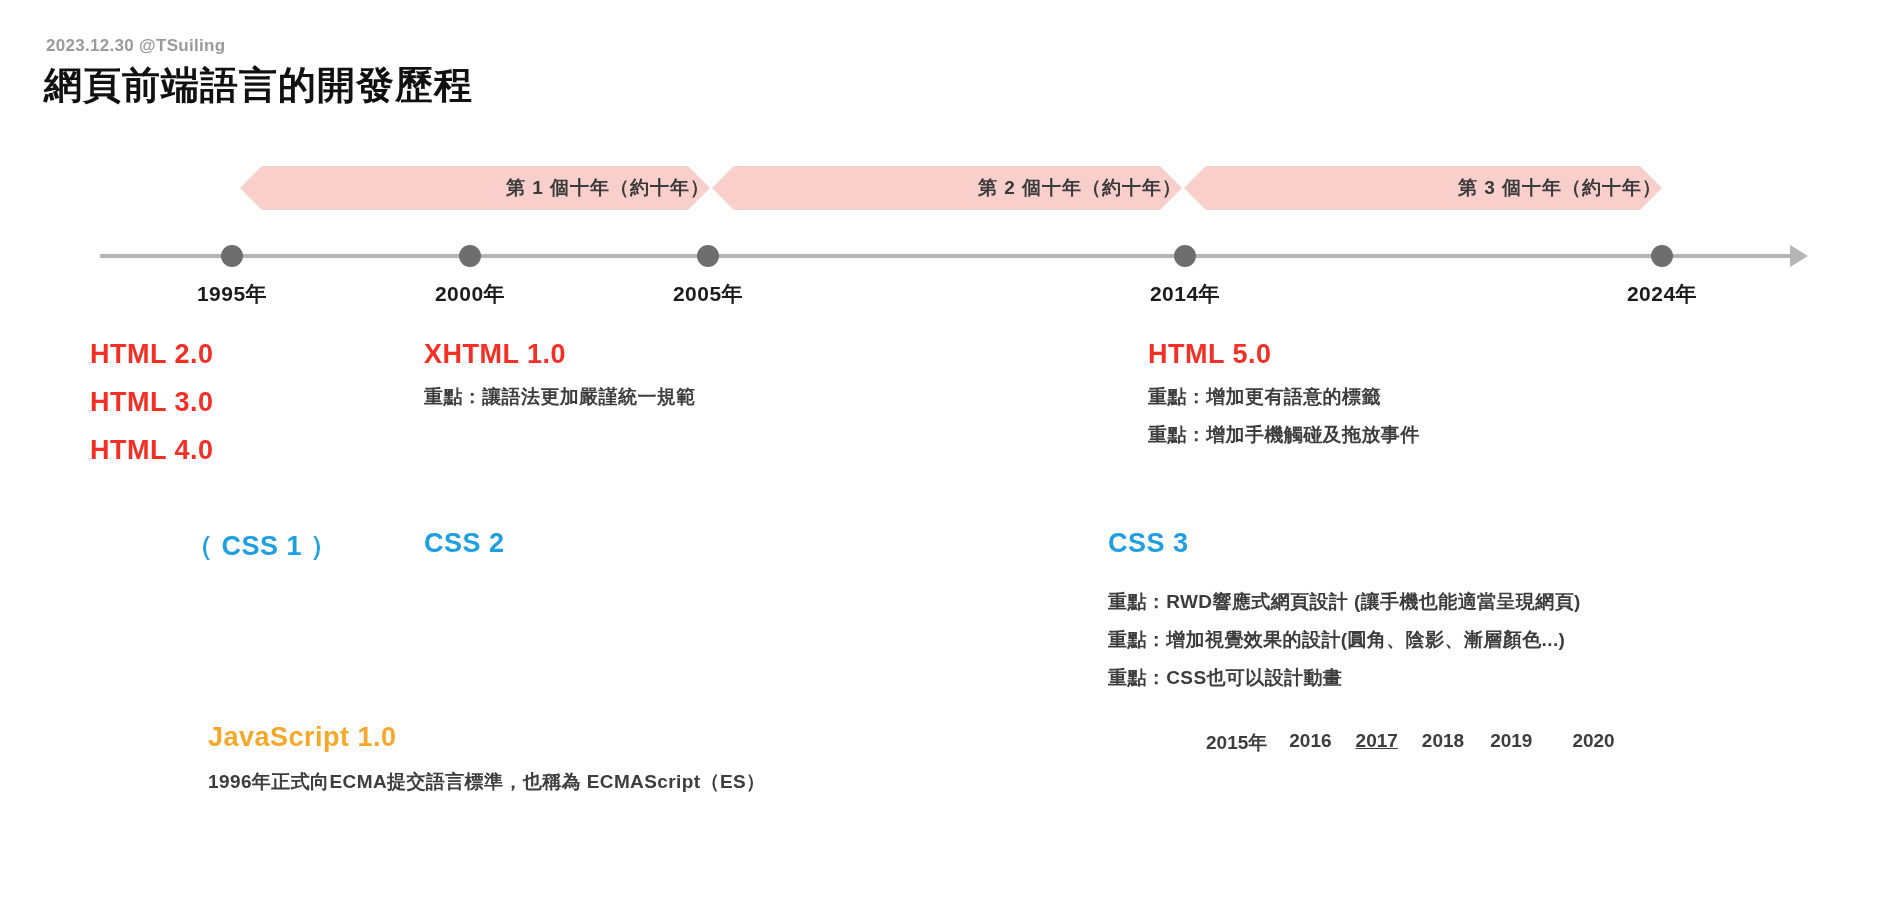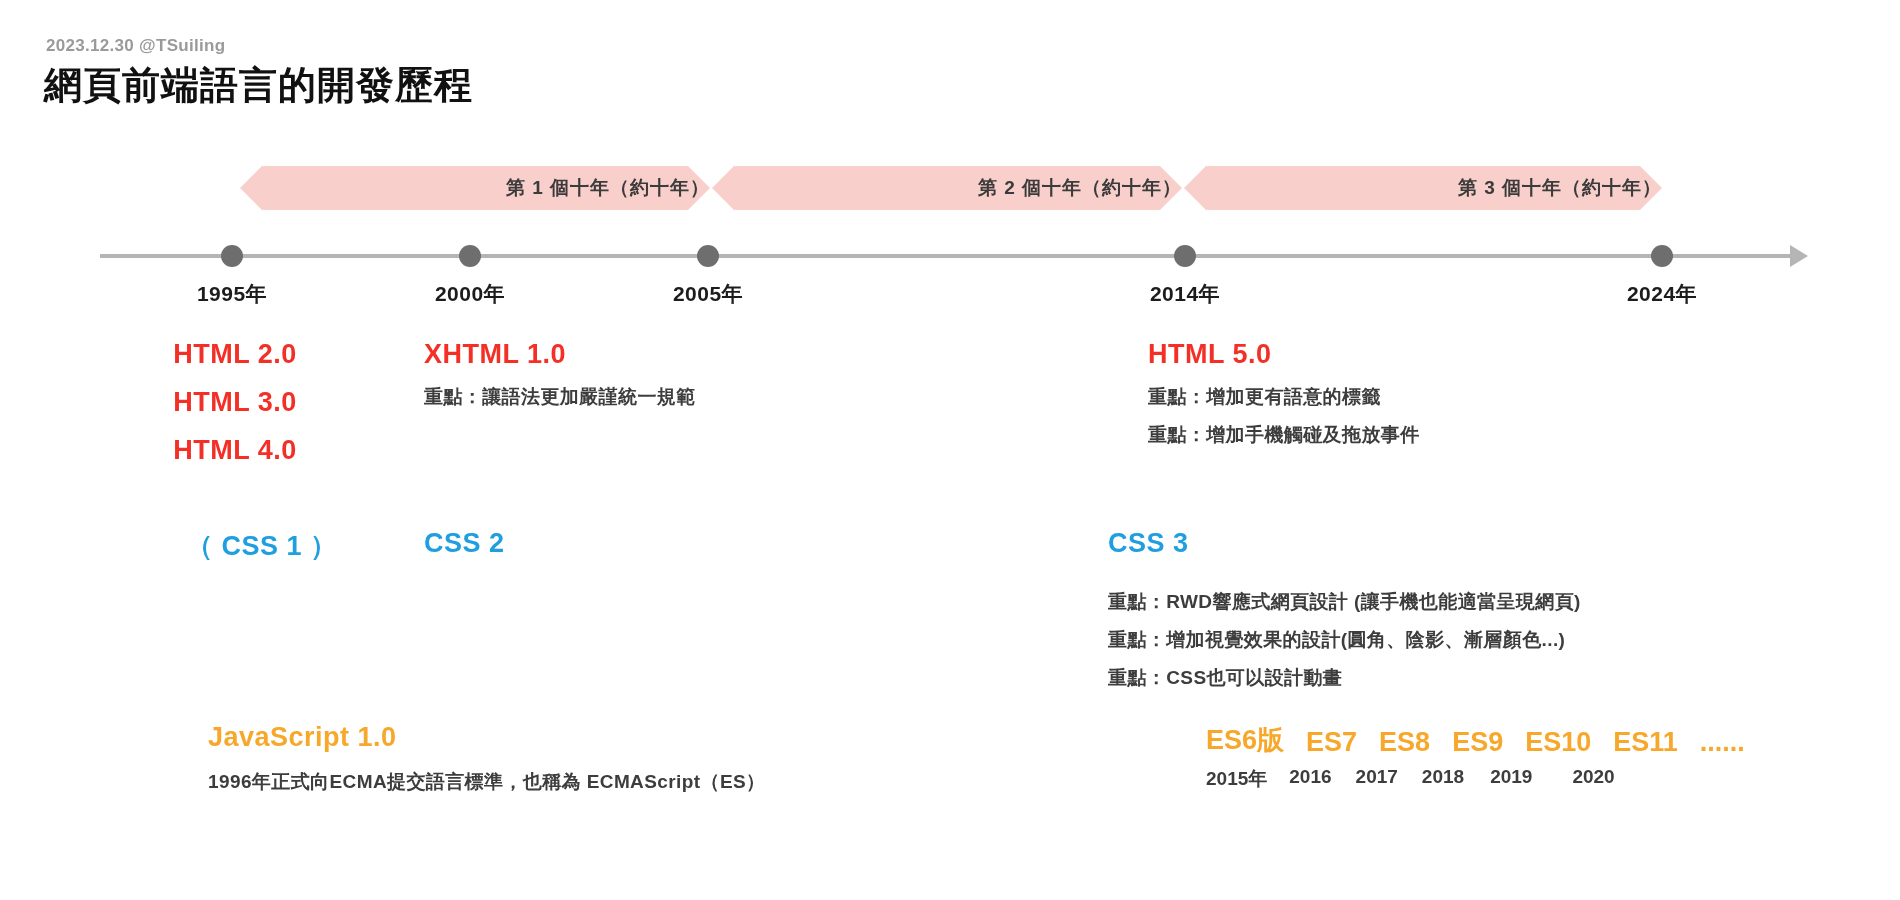--- a/index.html
+++ b/index.html
@@ -121,21 +121,21 @@
     letter-spacing: 0.5px;
   }
   .note {
     font-size: 19px;
     font-weight: bold;
     color: #3d3d3d;
     white-space: nowrap;
     line-height: 38px;
     letter-spacing: 0.4px;
   }
-  .right-align { text-align: center; }
+  .right-align { text-align: left; }
 
   .es-row {
     display: flex;
     gap: 22px;
     align-items: flex-end;
   }
   .es-row .es {
     font-size: 27px;
     font-weight: bold;
     color: #f7a82a;
@@ -216,30 +216,21 @@
   <div class="note">重點：增加視覺效果的設計(圓角、陰影、漸層顏色...)</div>
   <div class="note">重點：CSS也可以設計動畫</div>
 </div>
 
 <div class="grp" style="left:208px;top:722px;">
   <div class="head-js">JavaScript 1.0</div>
   <div class="note" style="margin-top:10px;">1996年正式向ECMA提交語言標準，也稱為 ECMAScript（ES）</div>
 </div>
 
 <div class="grp" style="left:1206px;top:722px;">
-  <div class="es-row">
-    <div class="es">ES6版</div>
-    <div class="es">ES7</div>
-    <div class="es">ES8</div>
-    <div class="es">ES9</div>
-    <div class="es">ES10</div>
-    <div class="es">ES11</div>
-    <div class="es">......</div>
-  </div>
   <div class="es-years">
     <div class="y">2015年</div>
     <div class="y" style="margin-left:4px;">2016</div>
-    <div class="y" style="margin-left:6px;">2017</div>
+    <div class="y" style="margin-left:6px;text-decoration:underline;">2017</div>
     <div class="y" style="margin-left:6px;">2018</div>
     <div class="y" style="margin-left:8px;">2019</div>
     <div class="y" style="margin-left:22px;">2020</div>
   </div>
 </div>
 
 </body></html>

